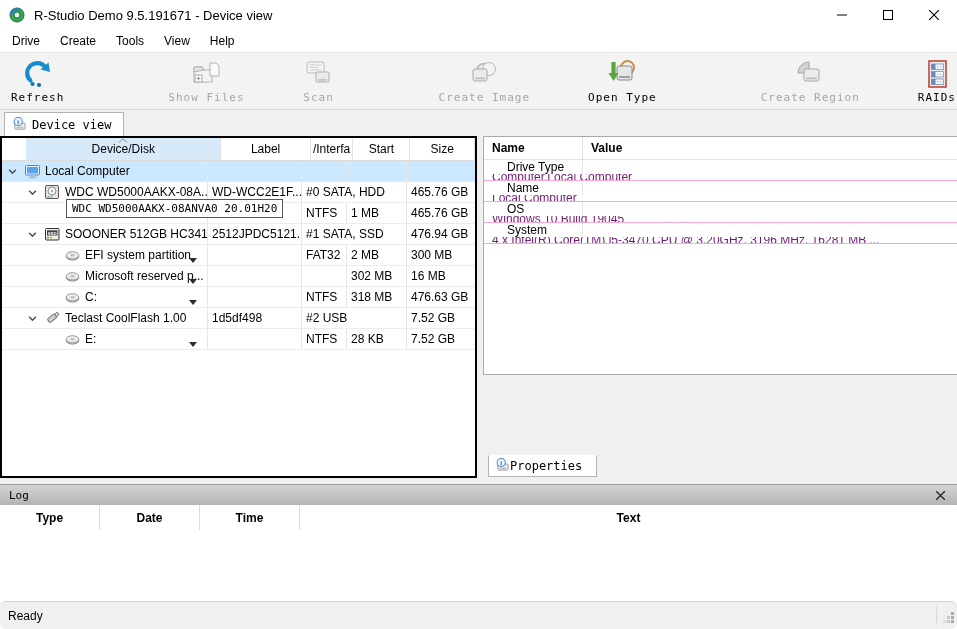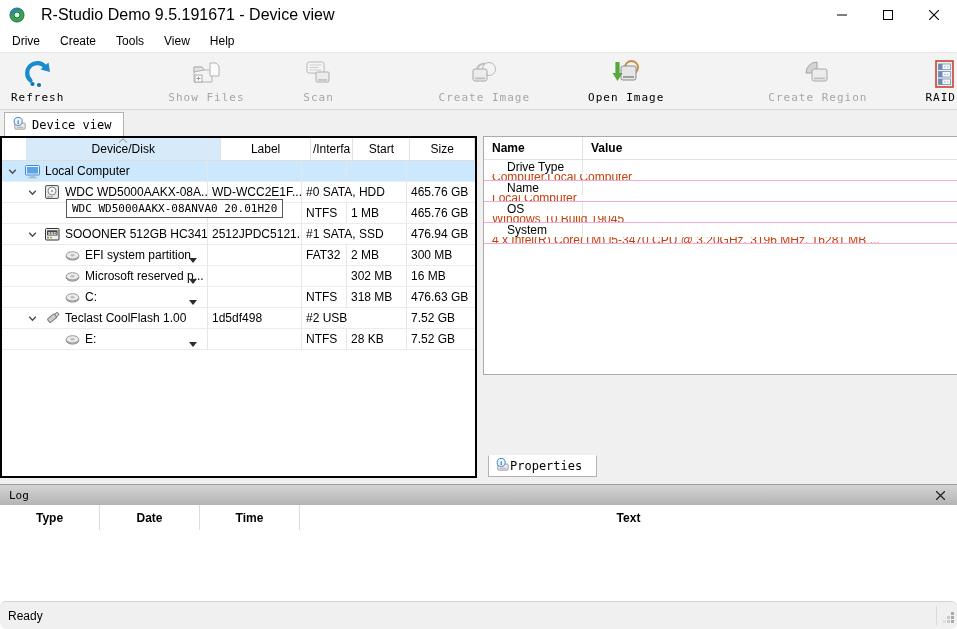--- a/index.html
+++ b/index.html
@@ -6,21 +6,21 @@
   body{
     width:957px;height:629px;position:relative;overflow:hidden;
     font-family:"Liberation Sans",sans-serif;font-size:12px;color:#000;
     background:#fff;
   }
   .mono{font-family:"DejaVu Sans Mono",monospace;}
 
   
   #titlebar{position:absolute;left:0;top:0;width:957px;height:30px;background:#fff;display:flex;align-items:center;}
   #app-icon{width:16px;height:16px;margin-left:9px;flex:0 0 auto;}
-  #window-title{margin-left:16px;font-size:16px;white-space:nowrap;}
+  #window-title{margin-left:9px;font-size:13px;white-space:nowrap;}
   #win-controls{margin-left:auto;display:flex;height:30px;}
   .win-btn{width:46px;height:30px;display:flex;align-items:center;justify-content:center;}
 
   
   #menubar{position:absolute;left:0;top:30px;width:957px;height:22px;background:#fff;display:flex;align-items:center;padding-left:2px;text-align:center;}
   .menu-item{padding:3px 10px;font-size:12px;white-space:nowrap;}
 
   
   #toolbar{position:absolute;left:0;top:52px;width:957px;height:58px;background:#f3f3f3;
     border-top:1px solid #e7e7e7;border-bottom:1px solid #d9d9d9;box-sizing:border-box;
@@ -60,21 +60,21 @@
   .rowdrop{position:absolute;right:10px;top:7px;}
   #device-tooltip{position:absolute;left:64px;top:61px;background:#ffffff;border:1px solid #565656;padding:1px 5px;font-family:"DejaVu Sans Mono",monospace;font-size:11px;white-space:nowrap;z-index:5;height:15px;line-height:15px;}
 
   
   #right-panel{position:absolute;left:483px;top:136px;width:474px;height:239px;background:#fff;border:1px solid #aaaaaa;border-right:none;box-sizing:border-box;overflow:hidden;}
   #prop-header{display:flex;height:22px;border-bottom:1px solid #e2e2e2;}
   .phcell{display:flex;align-items:center;font-weight:bold;box-sizing:border-box;padding:0 8px;}
   .phcell.n{width:99px;border-right:1px solid #e2e2e2;}
   .prow{display:flex;height:20px;border-bottom:1px solid #f9a8d4;flex-direction:column;}
   .pname{width:99px;box-sizing:border-box;padding:0 8px 0 23px;display:flex;align-items:center;border-right:1px solid #e6e6e6;white-space:nowrap;overflow:hidden;}
-  .pvalue{flex:1;display:flex;align-items:center;padding:0 8px;color:#c2410c;white-space:nowrap;overflow:hidden;}
+  .pvalue{flex:1;display:flex;align-items:center;padding:0 8px;color:#701a75;white-space:nowrap;overflow:hidden;}
   #props-tabstrip{position:absolute;left:483px;top:455px;width:474px;height:23px;background:#f0f0f0;display:flex;align-items:flex-start;padding-left:5px;box-sizing:border-box;}
   #props-tab{height:22px;background:#fff;border:1px solid #b2b2b2;border-top:1px solid #fff;display:flex;align-items:center;padding:0 14px 0 6px;font-family:"DejaVu Sans Mono",monospace;font-size:12px;box-sizing:border-box;}
 
   
   #log-titlebar{position:absolute;left:0;top:484px;width:957px;height:21px;background:linear-gradient(#d4d4d4,#b4b4b4);border-top:1px solid #9d9d9d;box-sizing:border-box;display:flex;align-items:center;padding:0 9px;font-family:"DejaVu Sans Mono",monospace;font-size:11px;}
   #log-close{margin-left:auto;width:16px;height:16px;display:flex;align-items:center;justify-content:center;}
   #log-headers{position:absolute;left:0;top:505px;width:957px;height:25px;background:#fff;display:flex;}
   .lhcell{display:flex;align-items:center;justify-content:center;font-weight:bold;border-right:1px solid #dcdcdc;box-sizing:border-box;}
   .lhcell:last-child{border-right:none;}
   #log-body{position:absolute;left:0;top:530px;width:957px;height:71px;background:#fff;}
@@ -175,21 +175,21 @@
     <div class="tb-btn ">
     <span class="tb-icon">
         <svg width="32" height="32" viewBox="0 0 32 32">
           <circle cx="21.5" cy="9.5" r="6.5" fill="none" stroke="#c49044" stroke-width="2"></circle>
           <rect x="11" y="8" width="15" height="14" rx="2" fill="#e6e6e6" stroke="#8b8b8b"></rect>
           <rect x="13" y="18" width="11" height="1.9" fill="#9c9c9c"></rect>
           <path d="M7.5 4 v12" stroke="#55a83b" stroke-width="4.2"></path>
           <polygon points="7.5,23 2.5,15 12.5,15" fill="#55a83b"></polygon>
         </svg>
       </span>
-    <span class="tb-label">Open Image</span>
+    <span class="tb-label">Open Type</span>
     </div>
     <div class="tb-sep"></div>
     <div class="tb-btn disabled">
     <span class="tb-icon">
         <svg width="32" height="32" viewBox="0 0 32 32">
           <path d="M15 4 A11 11 0 0 0 4 15 L15 15 Z" fill="#d4d4d4" stroke="#a5a5a5"></path>
           <rect x="10" y="11" width="15" height="12" rx="2" fill="#ececec" stroke="#a8a8a8"></rect>
           <rect x="12" y="19.5" width="11" height="1.8" fill="#bdbdbd"></rect>
         </svg>
       </span>

